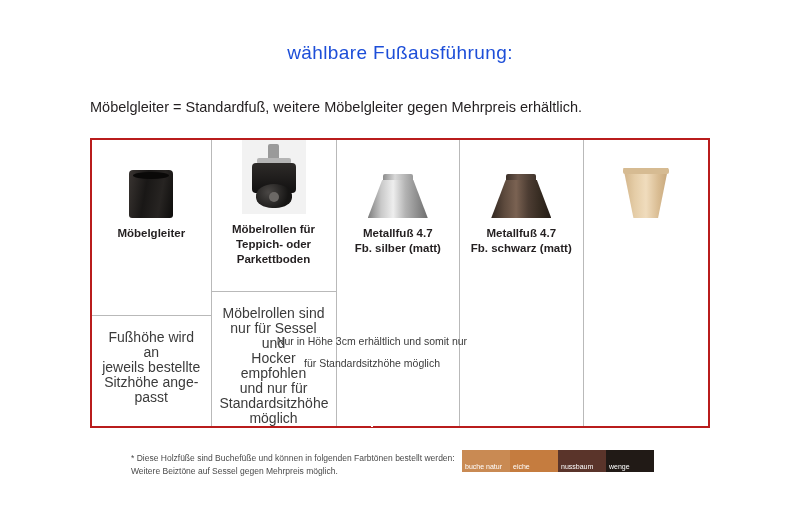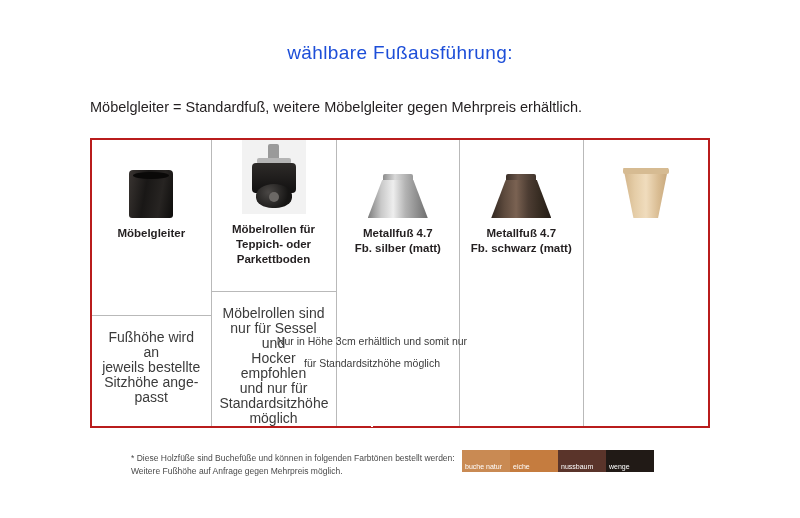--- a/index.html
+++ b/index.html
@@ -324,21 +324,21 @@
     </div>
 
   </div>
 
   <div class="merge-cover"></div>
   <div class="merged-desc" style="white-space:pre-line;">Nur in Höhe 3cm erhältlich und somit nur
 für Standardsitzhöhe möglich</div>
 
   <div class="footnote">
     <div>* Diese Holzfüße sind Buchefüße und können in folgenden Farbtönen bestellt werden:</div>
-    <div>Weitere Fußhöhe auf Anfrage gegen Mehrpreis möglich.</div>
+    <div>Weitere Beiztöne auf Sessel gegen Mehrpreis möglich.</div>
   </div>
 
   <div class="swatches">
     <div class="swatch" style="background: rgb(201, 138, 83);">
       <span>buche natur</span>
     </div>
     <div class="swatch" style="background: rgb(197, 124, 63);">
       <span>eiche</span>
     </div>
     <div class="swatch" style="background: rgb(90, 52, 42);">

